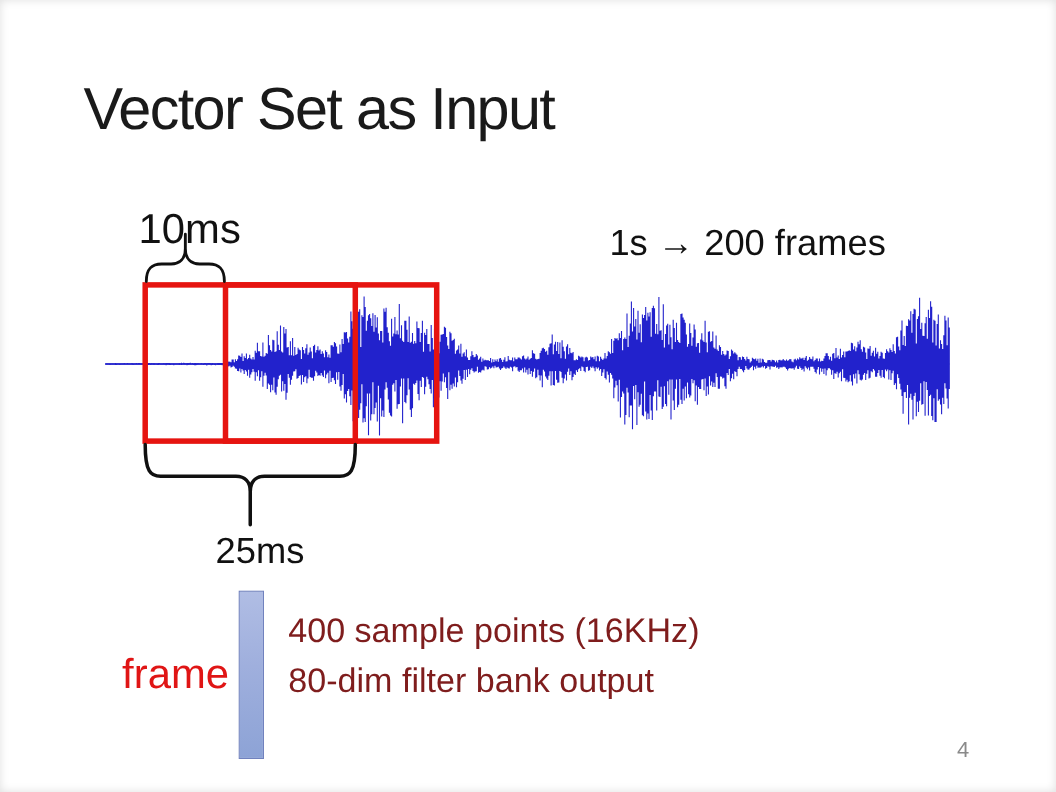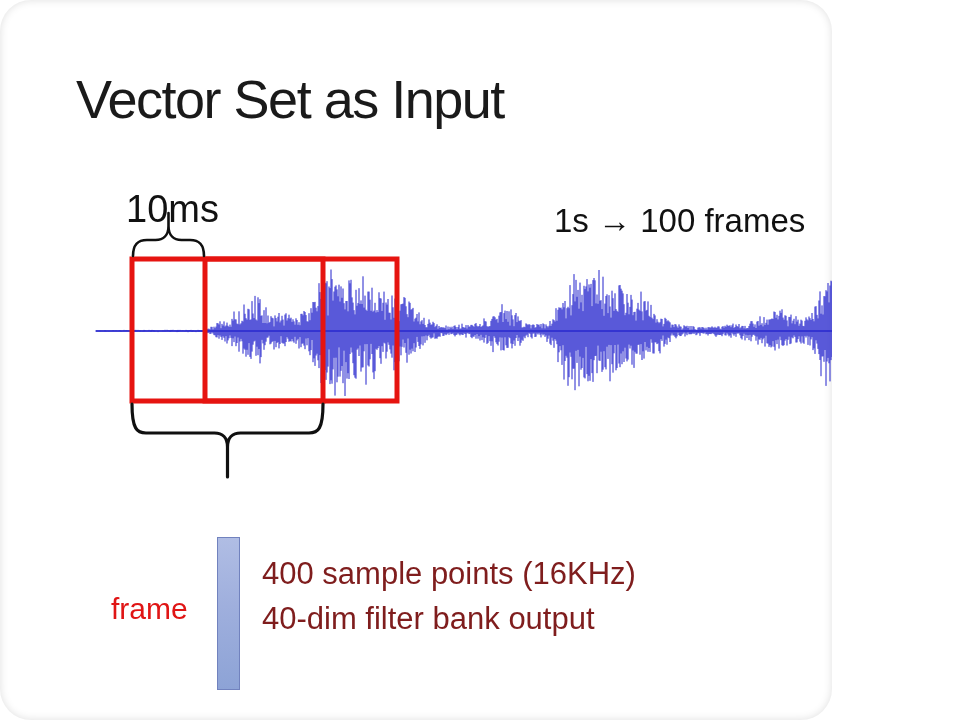--- a/index.html
+++ b/index.html
@@ -1,74 +1,74 @@
 <!DOCTYPE html>
 <html><head>
 <meta charset="utf-8">
 <style>
   html,body{margin:0;padding:0;background:#fff;}
   .slide{
     position:relative;
-    width:832px;height:720px;
+    width:960px;height:720px;
     background:#ffffff;
     overflow:hidden;
     font-family:"Liberation Sans", sans-serif;
     box-shadow: inset 0 0 9px rgba(0,0,0,0.13);
-    border-radius: 31px;
   }
   .title{
     position:absolute;left:76px;top:70px;
     font-size:54px;font-weight:300;letter-spacing:-1.5px;
     color:#1a1a1a;line-height:1.1;white-space:nowrap;
   }
   .lbl{position:absolute;color:#111;white-space:nowrap;}
   .lbl-10ms{left:126px;top:188px;font-size:38px;}
   .lbl-1s{left:554px;top:202px;font-size:33px;}
   .lbl-25ms{left:196px;top:482px;font-size:33px;}
   .diagram-svg{position:absolute;left:0;top:0;width:960px;height:720px;}
   .frame-bar{
     position:absolute;left:217px;top:537px;width:21px;height:151px;
     border:1.5px solid #7182be;
     background:linear-gradient(180deg,#b0bde4 0%,#9fafdd 45%,#8da3d6 100%);
   }
   .frame-label{
     position:absolute;left:111px;top:592px;
-    font-size:30px;color:#e01515;white-space:nowrap;
+    font-size:38px;color:#e01515;white-space:nowrap;
   }
   .frame-info{
     position:absolute;left:262px;top:551px;
     font-size:31px;line-height:45px;color:#7f1d1d;white-space:nowrap;
   }
   .page-number{
     position:absolute;left:870px;top:671px;
     font-size:20px;color:#8a8a8a;
   }
 </style>
 </head>
 <body>
 
 <div class="slide">
 
   <div class="title">Vector Set as Input</div>
 
   <div class="lbl lbl-10ms">10ms</div>
-  <div class="lbl lbl-1s">1s → 100 frames</div>
+  <div class="lbl lbl-1s">1s → 200 frames</div>
+  <div class="lbl lbl-25ms">25ms</div>
 
   <svg class="diagram-svg" viewBox="0 0 960 720" xmlns="http://www.w3.org/2000/svg">
       <path d="M96,330.3V331.7M97,330.3V331.7M98,330.3V331.7M99,330.3V331.7M100,330.2V331.8M101,330.3V331.7M102,330.3V331.7M103,330.3V331.7M104,330.3V331.7M105,330.0V331.8M106,330.3V331.8M107,330.3V331.7M108,330.3V331.7M109,330.3V331.8M110,330.3V331.7M111,330.3V331.7M112,330.3V331.7M113,330.0V331.7M114,330.2V331.7M115,330.3V331.7M116,330.1V331.7M117,330.3V331.7M118,330.3V331.7M119,330.2V331.7M120,330.0V331.7M121,330.3V331.9M122,330.3V331.7M123,330.3V331.7M124,329.9V331.7M125,330.3V331.7M126,330.0V331.7M127,330.1V331.7M128,330.2V331.7M129,330.3V331.7M130,330.3V331.7M131,330.2V331.7M132,330.3V331.8M133,330.3V331.7M134,330.2V331.8M135,329.9V331.9M136,329.9V331.7M137,330.3V331.8M138,329.9V331.7M139,330.3V331.7M140,330.1V331.9M141,330.3V331.7M142,330.3V331.7M143,330.3V331.8M144,329.9V331.8M145,330.1V331.7M146,330.3V331.7M147,330.3V331.7M148,330.3V331.7M149,329.9V331.7M150,330.3V331.7M151,330.0V332.0M152,329.9V331.7M153,330.1V331.7M154,330.0V331.9M155,330.3V331.8M156,330.3V331.7M157,330.3V331.7M158,330.3V332.1M159,330.3V331.7M160,330.3V331.7M161,330.3V331.7M162,330.3V331.7M163,330.1V331.8M164,330.3V331.7M165,329.8V331.8M166,330.3V331.7M167,329.8V331.7M168,330.0V331.7M169,330.2V331.7M170,330.1V332.0M171,329.9V331.8M172,330.0V331.7M173,329.8V331.7M174,330.3V331.7M175,330.1V331.7M176,330.3V331.8M177,330.1V332.1M178,329.9V332.0M179,330.2V331.9M180,329.9V331.7M181,330.3V331.7M182,330.2V331.7M183,330.1V331.7M184,330.3V331.7M185,330.3V331.8M186,329.9V331.7M187,330.0V331.7M188,330.3V332.2M189,330.0V331.7M190,330.0V331.7M191,329.9V331.7M192,330.3V332.0M193,330.0V331.9M194,330.3V331.7M195,330.3V331.9M196,330.3V332.1M197,330.3V331.7M198,329.9V331.8M199,330.1V331.9M200,330.0V331.8M201,330.1V331.9M202,330.0V332.0M203,330.3V331.7M204,329.7V331.7M205,329.5V332.5M206,329.5V333.4M207,329.2V332.8M208,328.7V333.1M209,328.8V332.6M210,329.4V334.0M211,326.8V333.7M212,326.9V332.4M213,329.4V333.5M214,326.7V335.1M215,328.2V335.3M216,326.6V337.2M217,323.1V337.4M218,323.3V335.1M219,324.5V338.7M220,321.3V335.5M221,328.2V336.9M222,323.9V339.9M223,325.5V336.3M224,321.4V337.8M225,326.5V341.5M226,325.5V336.1M227,322.6V343.5M228,325.8V340.4M229,326.9V338.3M230,324.6V335.4M231,326.8V337.9M232,318.9V346.1M233,320.6V338.3M234,311.5V342.1M235,319.4V336.5M236,319.4V346.2M237,323.6V343.0M238,324.2V337.5M239,311.3V351.7M240,324.4V341.5M241,323.3V338.9M242,320.8V341.3M243,321.5V353.7M244,304.5V348.6M245,313.8V349.7M246,318.2V356.7M247,319.6V349.8M248,308.8V354.8M249,309.3V343.1M250,319.9V356.9M251,319.4V358.9M252,301.1V351.6M253,313.5V344.7M254,318.1V341.5M255,295.9V340.7M256,319.5V355.8M257,320.5V346.7M258,297.3V355.2M259,303.1V349.0M260,299.2V363.4M261,315.8V357.1M262,315.4V339.9M263,323.0V343.4M264,310.2V349.8M265,323.0V345.2M266,307.3V341.7M267,323.3V337.7M268,315.5V337.5M269,322.8V335.7M270,321.9V344.3M271,316.2V343.6M272,317.7V341.9M273,318.3V341.2M274,326.4V349.5M275,315.4V340.9M276,318.1V347.2M277,321.4V342.9M278,316.7V342.1M279,313.0V348.4M280,322.4V344.0M281,320.5V336.2M282,315.8V342.8M283,319.6V343.5M284,325.6V343.5M285,314.6V346.2M286,313.3V342.0M287,320.5V337.1M288,318.2V338.7M289,314.7V341.8M290,318.7V341.0M291,317.7V341.5M292,321.9V339.0M293,319.3V341.3M294,321.4V342.7M295,324.7V336.8M296,318.3V343.8M297,320.0V340.4M298,324.8V338.9M299,322.2V348.5M300,325.2V337.1M301,313.9V347.2M302,313.8V343.7M303,315.3V343.4M304,311.0V345.6M305,312.0V349.2M306,315.1V338.5M307,321.3V345.3M308,321.6V338.1M309,313.2V351.3M310,320.2V355.2M311,308.2V350.1M312,312.7V340.0M313,302.0V362.2M314,302.3V358.4M315,301.9V365.9M316,307.7V355.5M317,311.3V353.7M318,306.1V360.3M319,283.2V368.1M320,292.1V355.1M321,298.9V383.0M322,280.7V359.4M323,314.9V377.7M324,315.2V366.4M325,282.7V370.0M326,283.3V379.9M327,281.2V372.5M328,315.5V366.6M329,286.5V349.4M330,288.1V384.1M331,269.5V380.3M332,279.1V383.7M333,300.6V369.4M334,291.5V357.8M335,286.7V395.6M336,285.4V357.7M337,289.4V382.3M338,296.3V376.7M339,284.7V347.4M340,301.5V376.6M341,286.4V370.8M342,297.8V366.0M343,288.5V383.2M344,303.2V350.7M345,309.4V396.0M346,301.0V362.1M347,301.0V378.6M348,311.3V373.2M349,280.4V379.0M350,283.3V354.0M351,279.8V347.5M352,297.4V352.5M353,302.6V363.2M354,310.2V375.2M355,314.4V377.7M356,289.8V378.7M357,305.8V349.7M358,303.1V348.4M359,288.2V356.0M360,303.9V345.5M361,300.4V371.6M362,304.0V367.5M363,276.3V367.3M364,307.6V351.3M365,295.6V344.2M366,309.7V384.7M367,310.9V344.1M368,291.6V365.4M369,291.6V366.5M370,299.7V359.3M371,310.8V343.9M372,287.7V354.0M373,311.7V372.4M374,310.6V379.1M375,302.8V371.2M376,312.5V348.8M377,310.1V349.8M378,312.1V348.1M379,292.3V346.0M380,298.1V358.2M381,298.5V363.8M382,311.0V346.2M383,302.8V351.9M384,291.6V342.7M385,319.8V343.5M386,302.5V358.5M387,304.6V351.7M388,299.0V342.4M389,312.7V344.8M390,312.8V349.4M391,319.5V353.6M392,295.5V357.7M393,307.3V345.5M394,317.8V370.3M395,298.6V362.1M396,314.0V357.9M397,314.0V350.9M398,309.5V358.9M399,321.1V361.3M400,310.7V346.5M401,304.3V355.3M402,304.0V346.8M403,303.6V339.5M404,297.1V347.5M405,297.9V343.0M406,306.3V352.8M407,314.2V362.7M408,317.2V338.5M409,301.5V354.7M410,302.9V349.7M411,309.7V353.5M412,309.2V348.6M413,307.9V351.3M414,321.5V343.2M415,318.7V352.0M416,317.7V347.5M417,314.0V336.9M418,321.4V341.9M419,312.4V346.0M420,324.3V348.9M421,321.4V344.4M422,320.2V336.4M423,323.9V345.4M424,317.8V336.2M425,325.0V342.8M426,327.3V335.5M427,327.3V340.3M428,323.9V336.1M429,319.4V334.8M430,322.7V337.3M431,324.8V338.6M432,324.4V337.7M433,321.8V337.4M434,323.1V333.4M435,327.1V338.8M436,325.9V338.2M437,324.3V338.7M438,328.8V336.9M439,326.0V336.1M440,327.8V336.8M441,327.1V332.9M442,327.4V333.3M443,327.5V336.0M444,327.5V335.7M445,328.2V333.9M446,325.5V335.1M447,329.5V334.3M448,326.5V333.1M449,329.1V334.8M450,326.8V332.6M451,328.3V334.2M452,326.7V333.8M453,328.9V333.4M454,325.9V335.1M455,325.4V336.4M456,327.0V335.0M457,329.2V334.5M458,327.0V333.1M459,324.7V334.4M460,328.7V335.4M461,328.5V334.1M462,323.7V334.8M463,327.0V335.0M464,327.6V333.3M465,327.6V334.0M466,325.1V337.6M467,328.5V333.5M468,325.1V332.9M469,326.7V334.1M470,326.5V333.7M471,324.9V337.1M472,324.9V338.2M473,325.9V336.6M474,326.8V336.7M475,323.9V335.0M476,323.1V338.7M477,325.8V334.1M478,326.8V338.7M479,326.0V336.1M480,324.0V340.5M481,327.0V334.8M482,326.2V340.1M483,325.4V337.3M484,318.4V342.6M485,321.2V337.9M486,321.5V334.9M487,326.2V343.9M488,326.8V342.9M489,326.3V336.1M490,326.1V341.2M491,320.9V345.8M492,318.9V341.3M493,316.5V352.1M494,316.2V336.2M495,317.3V337.8M496,319.7V342.3M497,318.9V344.1M498,322.6V345.5M499,315.7V341.7M500,312.4V337.4M501,312.0V350.4M502,304.2V337.6M503,322.0V350.0M504,313.1V350.5M505,310.6V337.3M506,319.1V345.3M507,311.0V347.9M508,321.8V347.8M509,311.3V337.2M510,325.6V338.2M511,309.4V343.5M512,315.3V348.4M513,319.4V344.0M514,326.2V340.5M515,315.1V345.8M516,313.0V338.0M517,322.1V335.0M518,316.4V341.0M519,320.6V337.6M520,321.1V345.7M521,320.1V342.8M522,327.5V339.8M523,327.4V340.8M524,326.7V336.6M525,327.2V338.2M526,323.4V335.6M527,324.2V334.7M528,325.1V337.2M529,324.1V333.2M530,324.8V333.8M531,328.4V337.2M532,325.1V338.5M533,324.4V333.6M534,324.9V333.4M535,327.7V337.0M536,327.2V336.7M537,324.0V333.4M538,324.9V334.5M539,324.5V333.2M540,326.6V334.7M541,324.0V337.4M542,328.3V333.8M543,323.4V335.3M544,324.2V334.2M545,328.4V336.9M546,324.4V335.5M547,326.1V341.9M548,327.3V338.7M549,325.8V335.6M550,321.0V343.7M551,325.9V345.1M552,323.7V337.7M553,319.3V340.7M554,320.2V347.8M555,321.5V339.0M556,308.2V340.7M557,320.8V344.2M558,309.8V362.1M559,307.3V352.3M560,308.0V346.1M561,307.6V350.3M562,309.4V364.9M563,303.0V345.2M564,307.3V379.6M565,301.0V361.0M566,318.4V355.8M567,308.2V357.7M568,306.8V385.8M569,308.2V377.2M570,285.1V352.5M571,315.4V356.8M572,305.2V379.3M573,294.1V368.7M574,274.1V368.7M575,301.4V390.2M576,279.9V350.8M577,296.8V362.9M578,289.9V349.9M579,308.7V386.3M580,282.6V356.6M581,302.4V369.7M582,294.8V368.0M583,311.1V357.9M584,285.8V377.4M585,289.1V378.4M586,286.4V346.9M587,279.1V374.1M588,291.4V381.3M589,284.4V375.8M590,287.7V380.8M591,283.9V359.1M592,306.1V373.1M593,280.1V381.9M594,278.0V360.2M595,280.3V356.0M596,303.4V355.8M597,294.5V373.2M598,303.8V345.6M599,270.0V360.5M600,300.7V360.9M601,300.2V351.7M602,309.1V371.9M603,276.7V369.7M604,315.8V351.2M605,303.6V367.2M606,296.0V369.4M607,294.3V346.7M608,313.1V358.9M609,295.2V344.9M610,306.5V381.3M611,317.6V345.1M612,290.7V364.2M613,298.2V372.7M614,310.9V353.3M615,293.3V345.0M616,309.1V370.3M617,310.8V368.0M618,311.8V344.6M619,285.4V363.5M620,285.0V367.2M621,288.7V353.5M622,290.7V364.2M623,293.4V351.3M624,304.2V362.0M625,315.2V347.7M626,312.8V358.5M627,294.0V361.4M628,302.7V359.6M629,314.3V344.6M630,306.9V348.5M631,294.9V345.7M632,299.6V364.7M633,315.2V350.5M634,312.0V367.9M635,311.8V351.8M636,320.6V353.6M637,308.7V353.7M638,302.9V344.9M639,309.6V344.6M640,310.8V354.7M641,291.6V344.1M642,311.4V360.0M643,320.3V351.3M644,301.5V358.6M645,301.1V342.0M646,310.7V350.4M647,309.9V346.8M648,301.4V351.8M649,315.8V348.0M650,317.1V351.9M651,304.9V339.3M652,317.7V342.7M653,319.1V353.4M654,313.9V353.5M655,315.4V342.3M656,322.6V342.4M657,319.2V344.1M658,321.8V343.4M659,323.2V351.1M660,322.2V353.4M661,318.7V339.1M662,319.0V340.9M663,326.4V335.5M664,323.9V346.6M665,317.8V343.9M666,318.9V339.7M667,321.3V344.7M668,320.3V337.5M669,321.4V338.2M670,322.4V342.0M671,327.6V335.5M672,324.6V333.5M673,324.8V335.4M674,327.1V335.4M675,324.1V336.8M676,324.5V338.3M677,326.4V336.4M678,327.8V332.7M679,324.4V335.0M680,326.4V336.1M681,326.7V336.0M682,329.6V334.6M683,328.4V333.7M684,325.3V332.6M685,326.2V336.5M686,326.7V333.5M687,325.8V335.2M688,328.0V332.5M689,326.1V334.3M690,329.7V334.1M691,326.0V334.3M692,329.5V333.9M693,326.1V332.9M694,326.8V334.0M695,329.2V332.8M696,329.8V335.2M697,329.8V334.5M698,327.6V333.0M699,327.3V333.4M700,327.3V335.8M701,328.6V333.0M702,327.0V333.1M703,327.3V333.4M704,327.8V333.6M705,329.4V332.6M706,327.7V334.3M707,329.5V333.9M708,327.3V335.5M709,327.1V334.0M710,327.7V333.9M711,327.4V334.1M712,326.4V333.4M713,327.4V333.3M714,327.9V334.1M715,326.8V335.5M716,328.0V336.8M717,327.5V335.3M718,326.3V334.5M719,326.5V335.0M720,328.6V335.0M721,329.3V334.8M722,326.8V336.2M723,326.1V334.2M724,327.6V332.6M725,325.8V335.3M726,326.9V335.5M727,324.7V333.2M728,325.8V334.6M729,325.8V336.3M730,325.3V335.2M731,327.2V337.7M732,325.3V332.9M733,323.6V334.3M734,328.0V335.7M735,327.0V334.1M736,324.5V336.8M737,326.1V333.5M738,326.7V333.4M739,324.0V333.4M740,328.3V335.3M741,327.3V338.2M742,325.9V339.5M743,326.0V336.0M744,328.4V333.7M745,325.9V340.4M746,328.7V334.8M747,328.0V338.0M748,328.2V335.2M749,326.0V340.1M750,323.7V334.9M751,321.2V341.3M752,321.2V336.7M753,323.6V334.8M754,326.8V334.7M755,324.4V335.8M756,328.0V340.7M757,321.6V336.6M758,321.0V344.6M759,325.7V339.4M760,316.3V339.7M761,324.9V337.9M762,323.2V343.2M763,326.4V339.3M764,317.1V337.9M765,324.9V346.6M766,322.8V335.7M767,319.6V343.3M768,324.7V343.6M769,319.5V346.9M770,319.6V345.2M771,319.1V347.4M772,318.5V346.5M773,319.0V341.1M774,311.5V346.8M775,312.0V350.5M776,317.8V340.2M777,314.8V344.1M778,319.4V339.6M779,315.9V348.6M780,310.7V336.7M781,312.9V340.2M782,309.3V345.2M783,317.6V345.9M784,319.7V345.1M785,315.3V340.7M786,315.8V339.0M787,320.5V345.5M788,326.3V339.8M789,316.9V336.7M790,317.1V344.1M791,314.6V343.5M792,323.4V337.4M793,320.7V338.3M794,318.8V335.4M795,324.2V336.9M796,316.2V342.5M797,321.6V342.4M798,319.7V339.1M799,325.8V336.3M800,323.6V341.7M801,319.7V343.5M802,320.6V336.4M803,325.9V342.7M804,326.2V343.8M805,320.8V335.9M806,317.4V337.5M807,319.4V335.8M808,320.4V344.9M809,316.5V336.6M810,318.2V345.5M811,320.0V339.4M812,313.0V337.1M813,319.0V350.1M814,321.3V348.4M815,306.6V353.9M816,306.2V340.3M817,314.9V343.6M818,318.4V348.9M819,300.5V354.1M820,291.4V360.0M821,313.7V376.2M822,305.4V356.5M823,314.5V356.3M824,296.1V361.8M825,296.3V350.0M826,290.2V385.9M827,291.4V361.5M828,283.0V357.9M829,302.4V363.3M830,285.5V381.4M831,280.7V360.1M832,281.4V357.0M833,312.2V378.3M834,290.0V365.3M835,287.4V374.5M836,270.6V364.3M837,299.2V348.3M838,293.3V367.9M839,305.2V367.2M840,305.4V346.6M841,293.9V377.9M842,288.2V347.2M843,307.9V354.5M844,281.5V377.7M845,289.0V360.1M846,273.8V358.9M847,278.9V378.1M848,311.4V382.0M849,290.7V362.0M850,291.6V383.7M851,314.1V383.7M852,294.6V353.8M853,286.0V364.4M854,316.9V362.9M855,309.4V367.7M856,312.8V376.7M857,317.3V361.6M858,304.8V367.3M859,287.1V348.4M860,291.3V353.2M861,313.9V362.3M862,288.6V371.4M863,297.7V353.7" stroke="#2222cc" stroke-width="1" fill="none"></path>
       <path d="M96,331H863" stroke="#2222cc" stroke-width="1.4" fill="none" opacity="0.9"></path>
       <rect x="132" y="259" width="191" height="142" stroke="#e61410" stroke-width="5" fill="none"></rect>
       <rect x="205" y="259" width="192" height="142" stroke="#e61410" stroke-width="5" fill="none"></rect>
       <path d="M133,256 C133,244 138,240 147,240 L155.5,240 C163.5,240 168.5,235 168.5,226 L168.5,213 M204,256 C204,244 199,240 190,240 L181.5,240 C173.5,240 168.5,235 168.5,226 L168.5,213" stroke="#101010" stroke-width="2.6" fill="none" stroke-linecap="round"></path>
       <path d="M132,404 C132,429 137,433 146,433 L214.5,433 C222.5,433 227.5,438 227.5,447 L227.5,477 M323,404 C323,429 318,433 309,433 L240.5,433 C232.5,433 227.5,438 227.5,447 L227.5,477" stroke="#101010" stroke-width="3.2" fill="none" stroke-linecap="round"></path>
     </svg>
 
   <div class="frame-bar"></div>
   <div class="frame-label">frame</div>
 
   <div class="frame-info">
     <div>400 sample points (16KHz)</div>
-    <div>40-dim filter bank output</div>
+    <div>80-dim filter bank output</div>
   </div>
 
   <div class="page-number">4</div>
 
 </div>
 
 </body></html>

